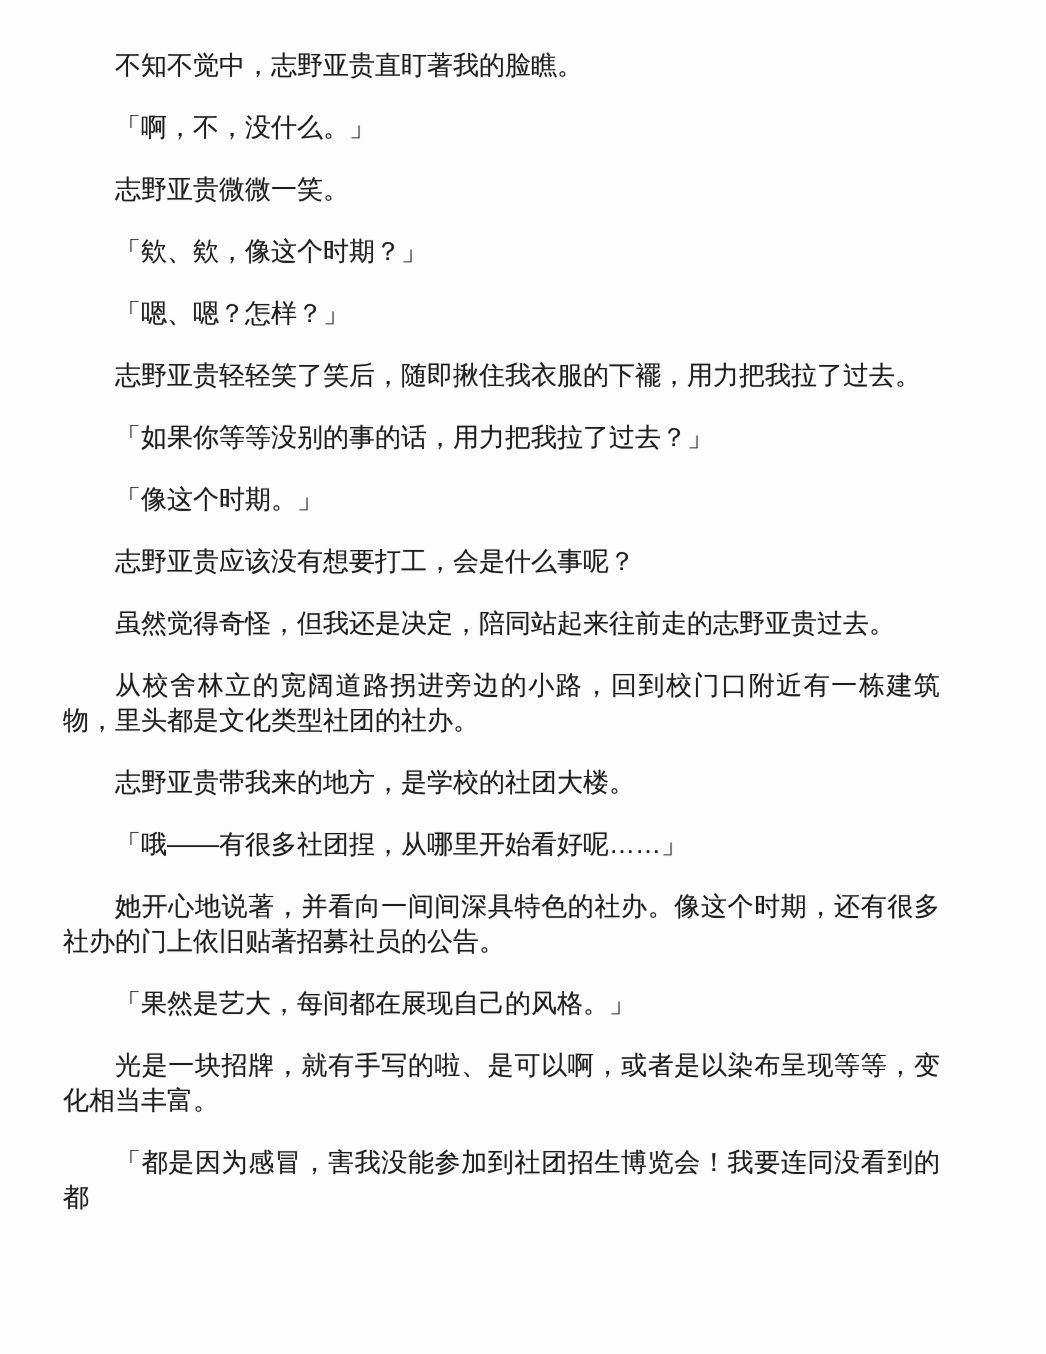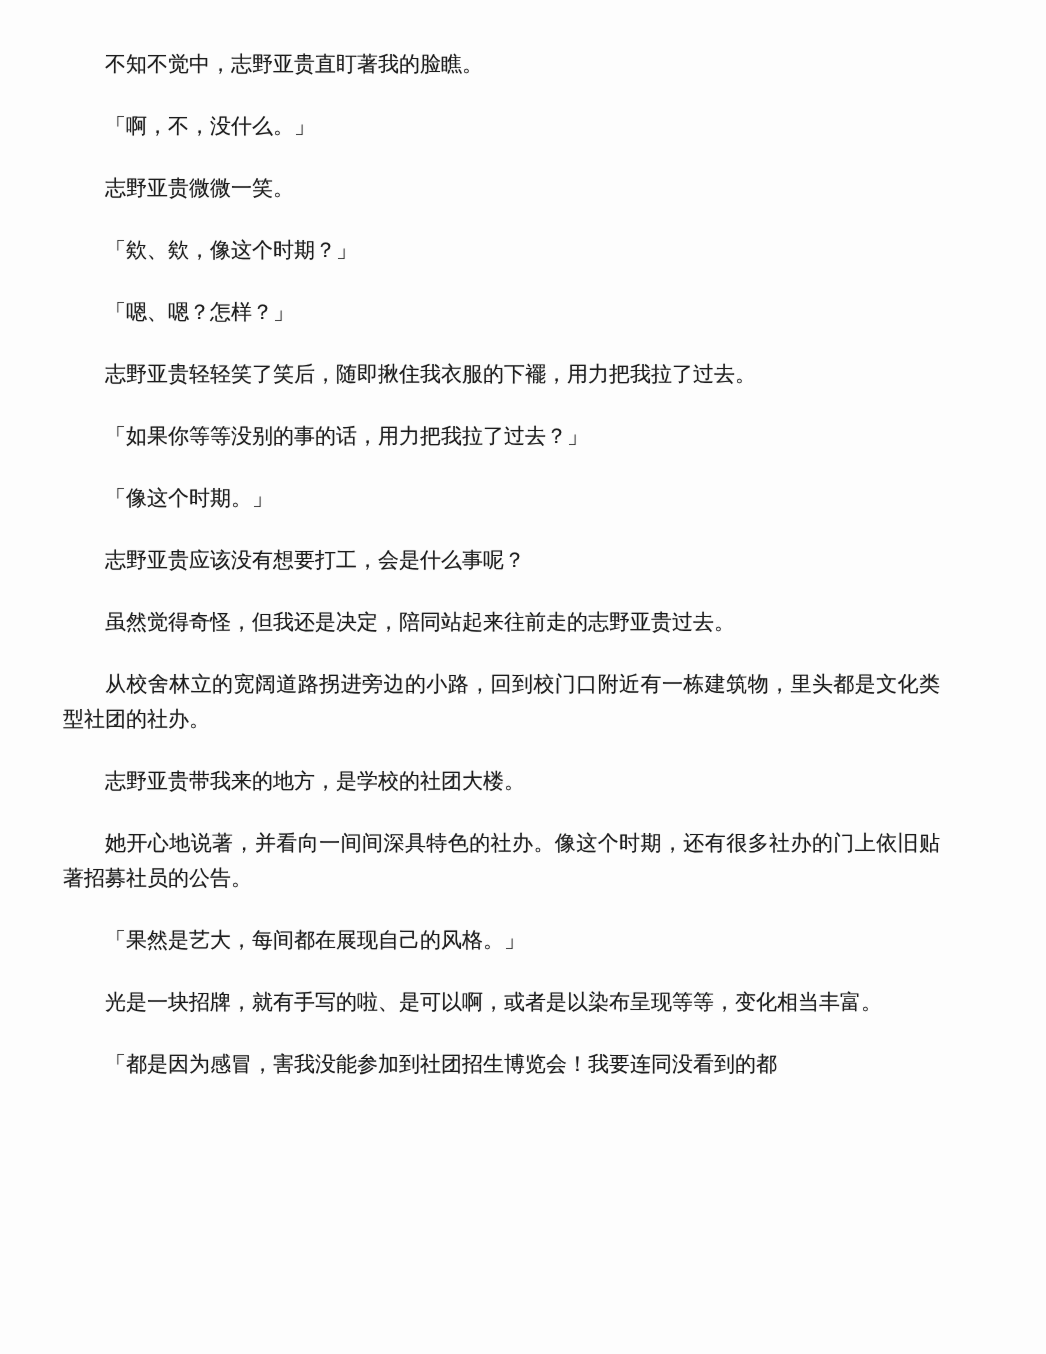--- a/index.html
+++ b/index.html
@@ -18,22 +18,22 @@
     height: 1354px;
     padding: 48px 89px 0 63px;
     background: #fdfdfd;
     overflow: hidden;
   }
   .content {
     width: 894px;
   }
   .content p {
     margin: 0 17px 27px 0;
-    font-family: Liberation Mono, monospace;
-    font-size: 21px;
+    font-family: Liberation Sans, sans-serif;
+    font-size: 26px;
     line-height: 35px;
     color: #1e1e1e;
     text-indent: 2em;
     text-align: justify;
     letter-spacing: 0;
     word-break: break-all;
     overflow-wrap: break-word;
     text-shadow: 0 0 1px rgba(40, 40, 40, 0.45);
   }
 </style>
@@ -47,18 +47,19 @@
       <p>志野亚贵微微一笑。</p>
       <p>「欸、欸，像这个时期？」</p>
       <p>「嗯、嗯？怎样？」</p>
       <p>志野亚贵轻轻笑了笑后，随即揪住我衣服的下襬，用力把我拉了过去。</p>
       <p>「如果你等等没别的事的话，用力把我拉了过去？」</p>
       <p>「像这个时期。」</p>
       <p>志野亚贵应该没有想要打工，会是什么事呢？</p>
       <p>虽然觉得奇怪，但我还是决定，陪同站起来往前走的志野亚贵过去。</p>
       <p>从校舍林立的宽阔道路拐进旁边的小路，回到校门口附近有一栋建筑物，里头都是文化类型社团的社办。</p>
       <p>志野亚贵带我来的地方，是学校的社团大楼。</p>
+      <p>「哦——有很多社团捏，从哪里开始看好呢……」</p>
       <p>她开心地说著，并看向一间间深具特色的社办。像这个时期，还有很多社办的门上依旧贴著招募社员的公告。</p>
       <p>「果然是艺大，每间都在展现自己的风格。」</p>
       <p>光是一块招牌，就有手写的啦、是可以啊，或者是以染布呈现等等，变化相当丰富。</p>
       <p>「都是因为感冒，害我没能参加到社团招生博览会！我要连同没看到的都</p>
     </div>
 </div>
 
 </body></html>

